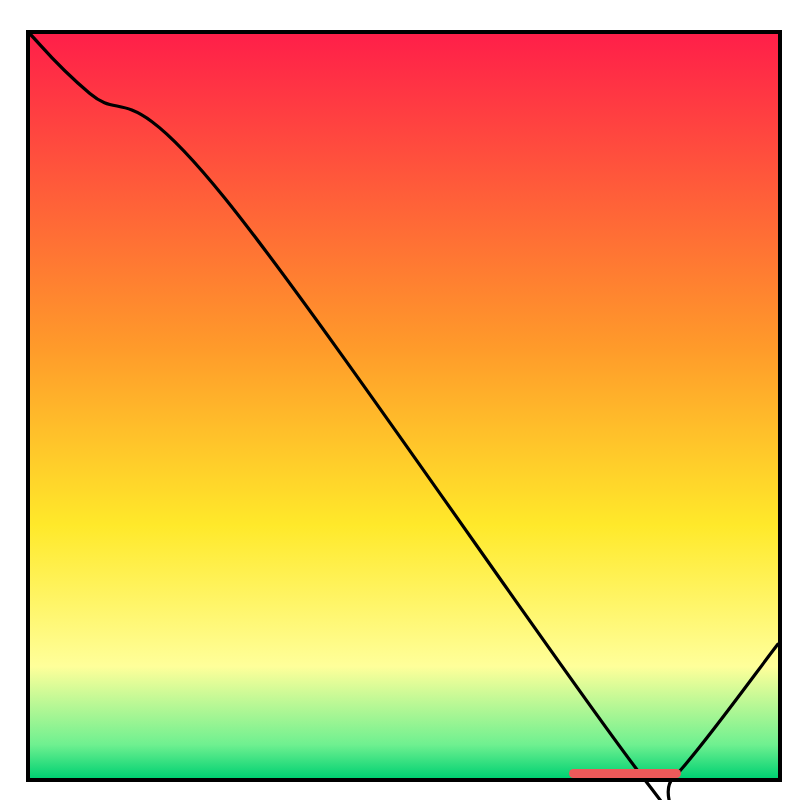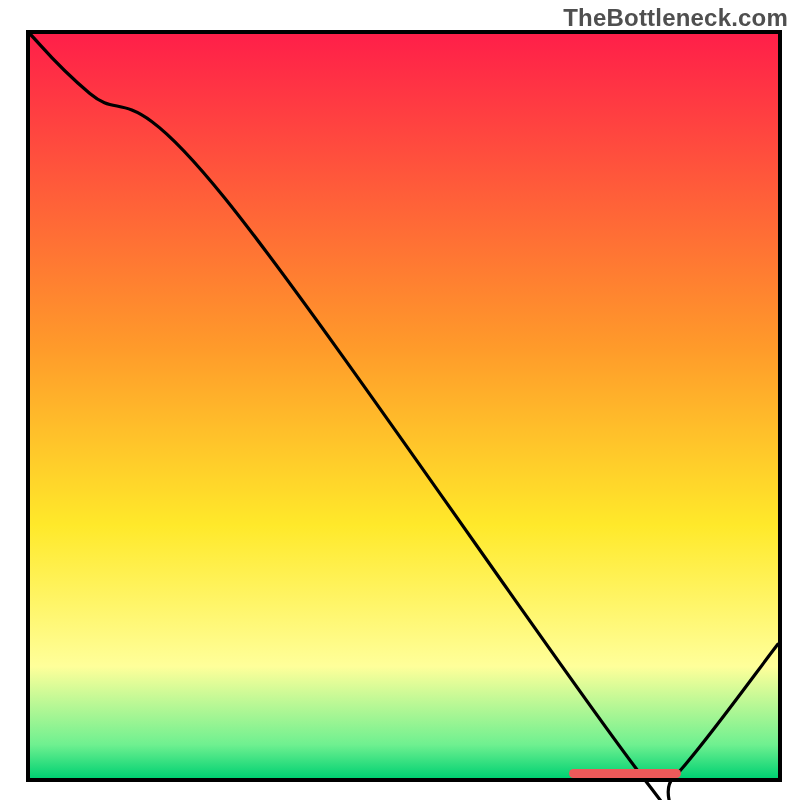--- a/index.html
+++ b/index.html
@@ -60,21 +60,20 @@
     position: absolute;
     height: 9px;
     border-radius: 4.5px;
   }
 </style>
 </head>
 <body>
 
 <div class="stage">
 
-  <div class="attribution">TheBottleneck.com</div>
 
   <div class="plot-frame">
 
     <svg class="gradient-bg" preserveAspectRatio="none" viewBox="0 0 100 100">
       <defs>
         <linearGradient id="bg-grad" x1="0" y1="0" x2="0" y2="1">
             <stop offset="0%" stop-color="#ff1f49"></stop>
             <stop offset="42%" stop-color="#ff9a2a"></stop>
             <stop offset="66%" stop-color="#ffe92a"></stop>
             <stop offset="85%" stop-color="#ffff9a"></stop>

